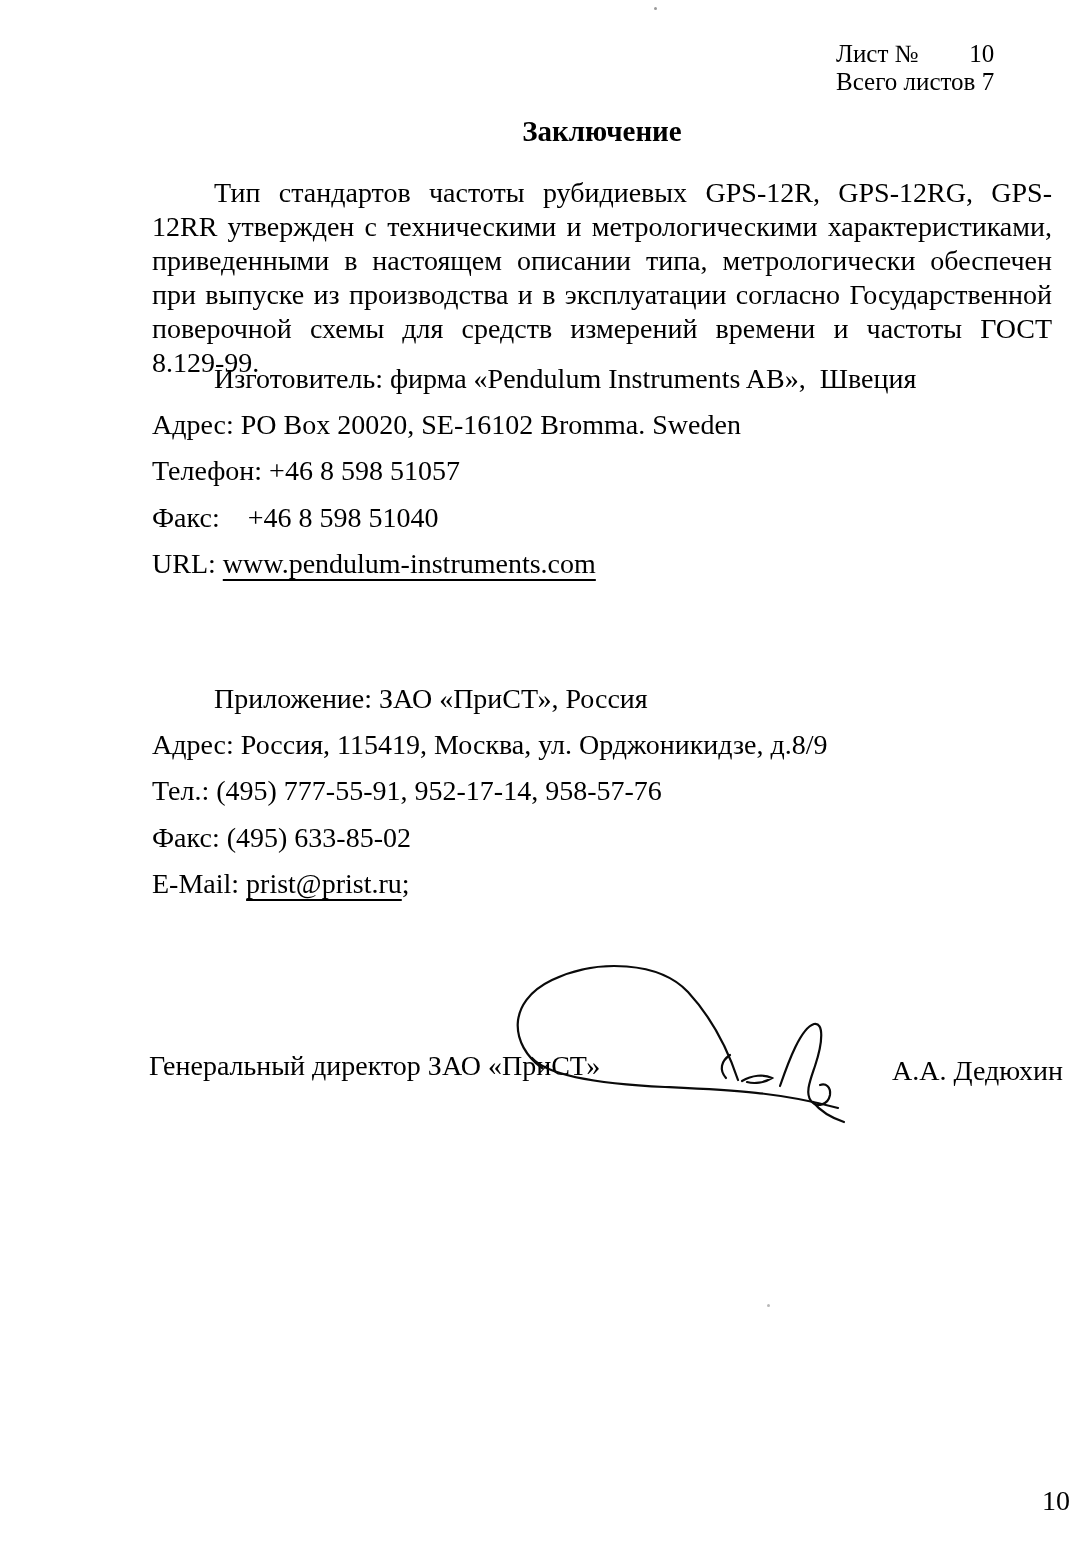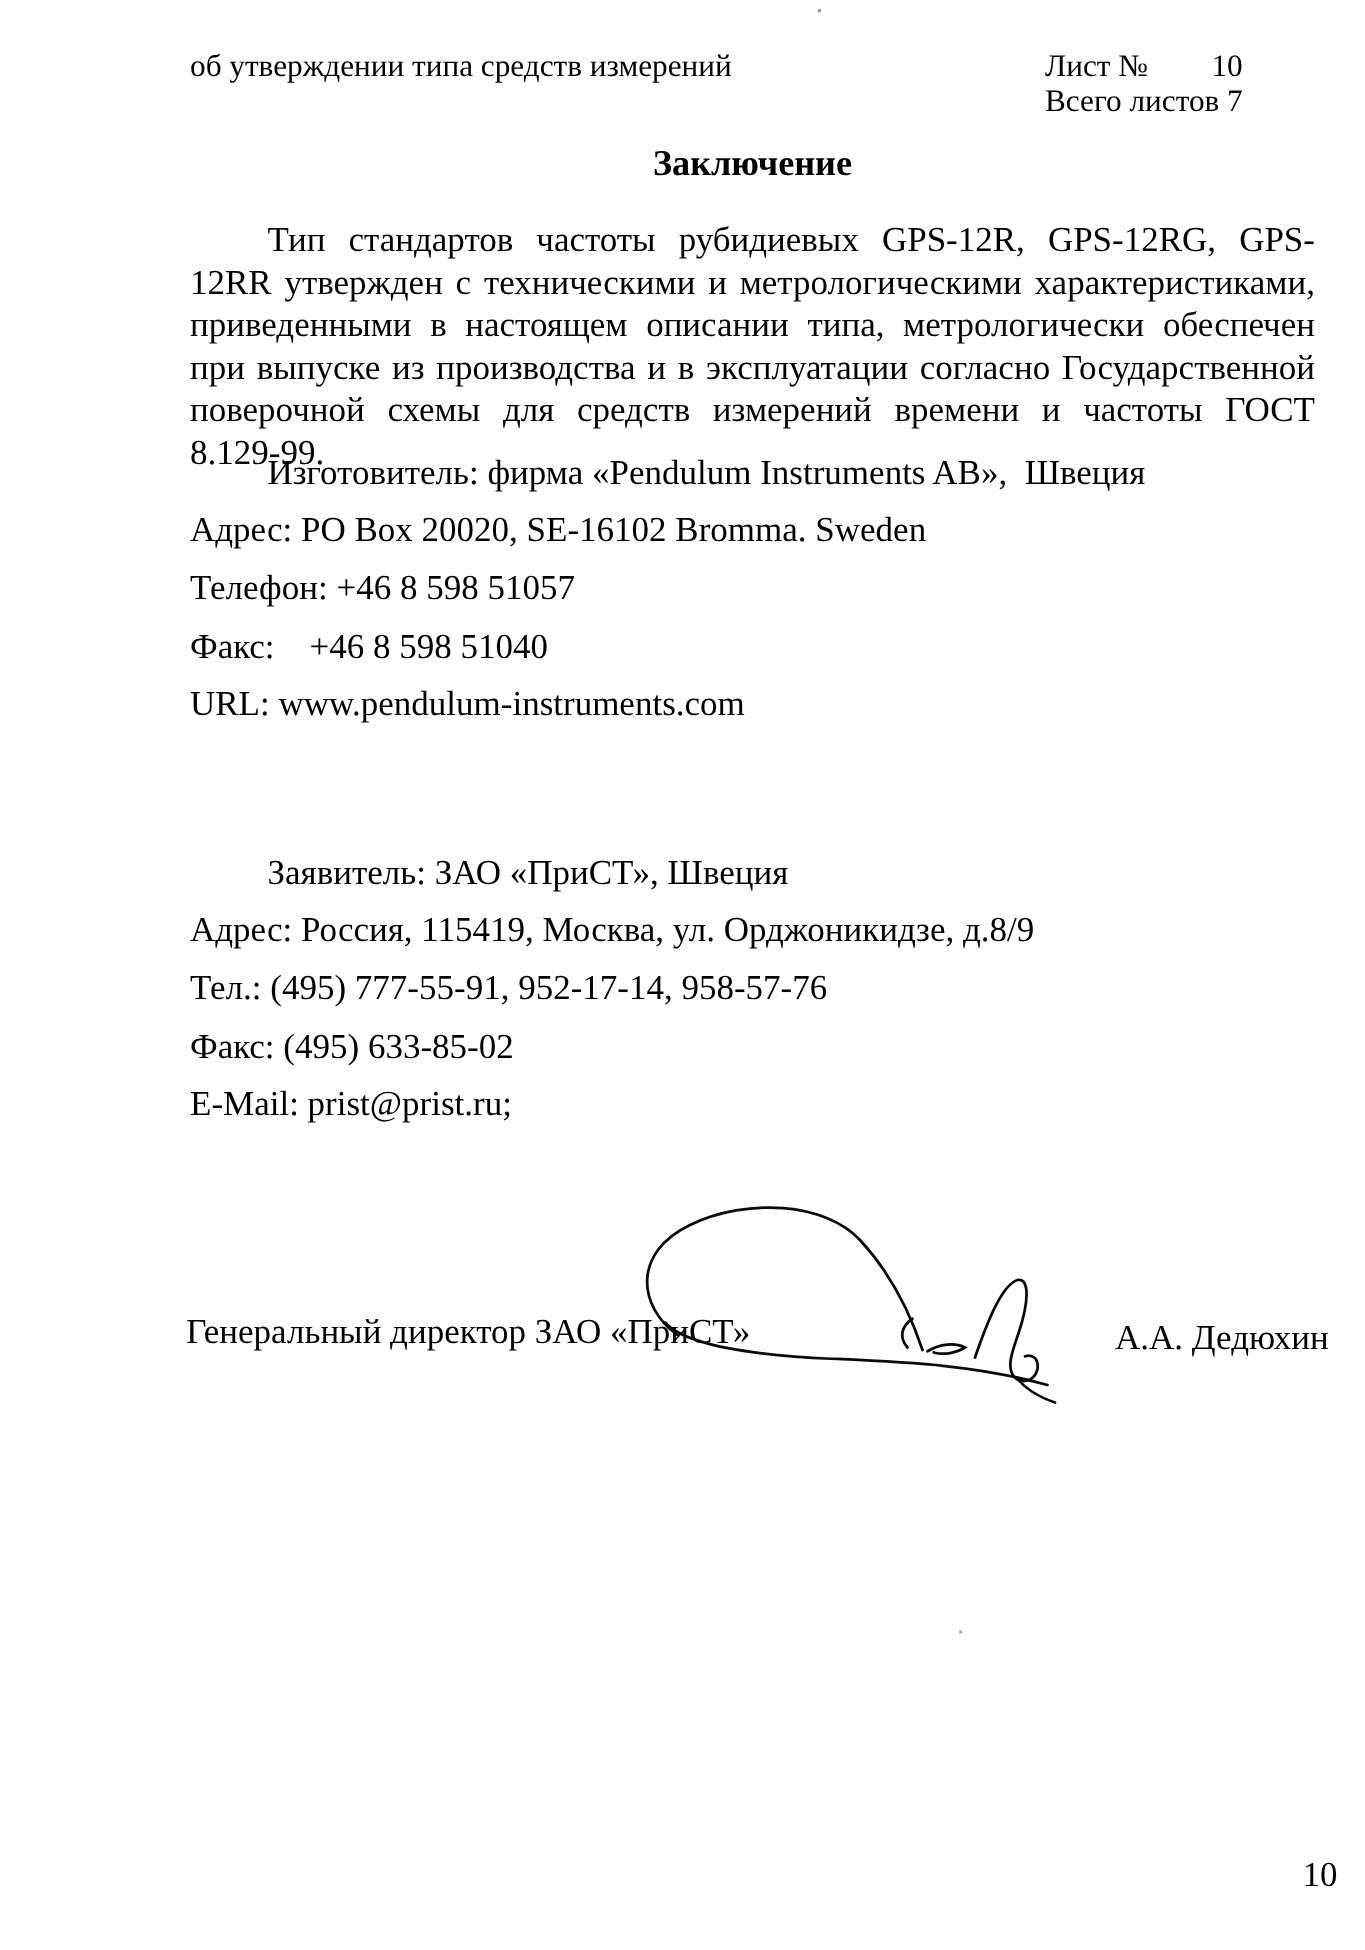--- a/index.html
+++ b/index.html
@@ -41,61 +41,61 @@
   
   .para {
     left: 152px; top: 176px; width: 900px;
     text-align: justify;
     text-align-last: left;
     text-indent: 62px;
     word-spacing: 2px;
   }
 
   .u {
+    text-decoration: underline;
     text-underline-offset: 6px;
     text-decoration-thickness: 1.5px;
   }
 
   .sig-svg { left: 480px; top: 950px; }
   .sig-svg path { fill: none; stroke: #0a0a0a; stroke-width: 2.2; stroke-linecap: round; }
 
   .speck { position: absolute; background: #9a9a9a; border-radius: 50%; }
   .speck-1 { left: 654px; top: 7px; width: 3px; height: 3px; }
   .speck-2 { left: 767px; top: 1304px; width: 3px; height: 3px; opacity: .7; }
 
   .pagenum { left: 1042px; top: 1484px; }
 </style>
 </head>
 <body>
 
 <div class="page">
 
   <div class="abs hdr hdr-left">
-    <div class="line">об утверждении типа средств измерений</div>
   </div>
 
   <div class="abs hdr hdr-right">
     <div class="row1">
       <span>Лист №</span>
       <span>10</span>
     </div>
     <div class="row2">Всего листов 7</div>
   </div>
 
   <div class="abs doc-title">Заключение</div>
 
   <div class="abs para">Тип стандартов частоты рубидиевых GPS-12R, GPS-12RG, GPS-12RR утвержден с техническими и метрологическими характеристиками, приведенными в настоящем описании типа, метрологически обеспечен при выпуске из производства и в эксплуатации согласно Государственной поверочной схемы для средств измерений времени и частоты ГОСТ 8.129-99.</div>
 
   <div class="abs line indent" style="left:152px; top:362px; width:900px;">Изготовитель: фирма «Pendulum Instruments AB»,  Швеция</div>
   <div class="abs line" style="left:152px; top:408px;">Адрес: PO Box 20020, SE-16102 Bromma. Sweden</div>
   <div class="abs line" style="left:152px; top:454px;">Телефон: +46 8 598 51057</div>
   <div class="abs line" style="left:152px; top:501px;">Факс:    +46 8 598 51040</div>
   <div class="abs line" style="left:152px; top:547px;"><span>URL: </span><span class="u">www.pendulum-instruments.com</span></div>
 
-  <div class="abs line indent" style="left:152px; top:682px; width:900px;">Заявитель: ЗАО «ПриСТ», Швеция</div>
+  <div class="abs line indent" style="left:152px; top:682px; width:900px;">Приложение: ЗАО «ПриСТ», Россия</div>
   <div class="abs line" style="left:152px; top:728px;">Адрес: Россия, 115419, Москва, ул. Орджоникидзе, д.8/9</div>
   <div class="abs line" style="left:152px; top:774px;">Тел.: (495) 777-55-91, 952-17-14, 958-57-76</div>
   <div class="abs line" style="left:152px; top:821px;">Факс: (495) 633-85-02</div>
   <div class="abs line" style="left:152px; top:867px;"><span>E-Mail: </span><span class="u">prist@prist.ru</span><span>;</span></div>
 
   <div class="abs line" style="left:149px; top:1049px;">Генеральный директор ЗАО «ПриСТ»</div>
   <div class="abs line" style="left:892px; top:1054px;">А.А. Дедюхин</div>
 
   <svg class="abs sig-svg" width="420" height="185" viewBox="0 0 420 185" aria-hidden="true">
     <path d="M 62 118 C 30 95, 26 52, 72 30 C 118 8, 180 12, 208 42 C 232 68, 248 100, 258 130"></path>

